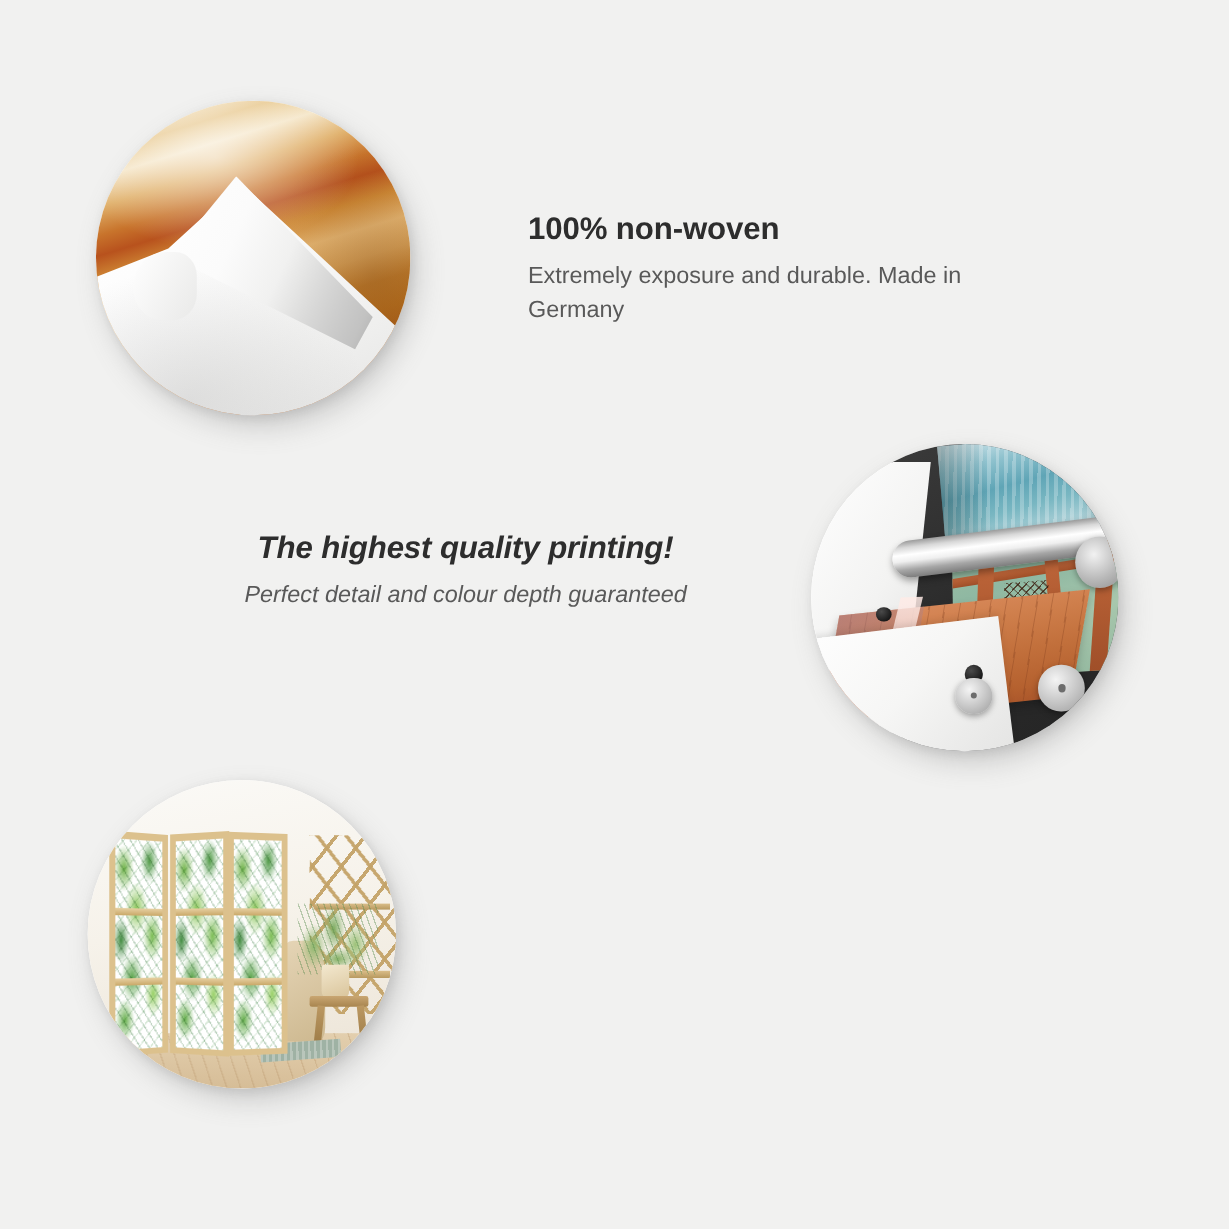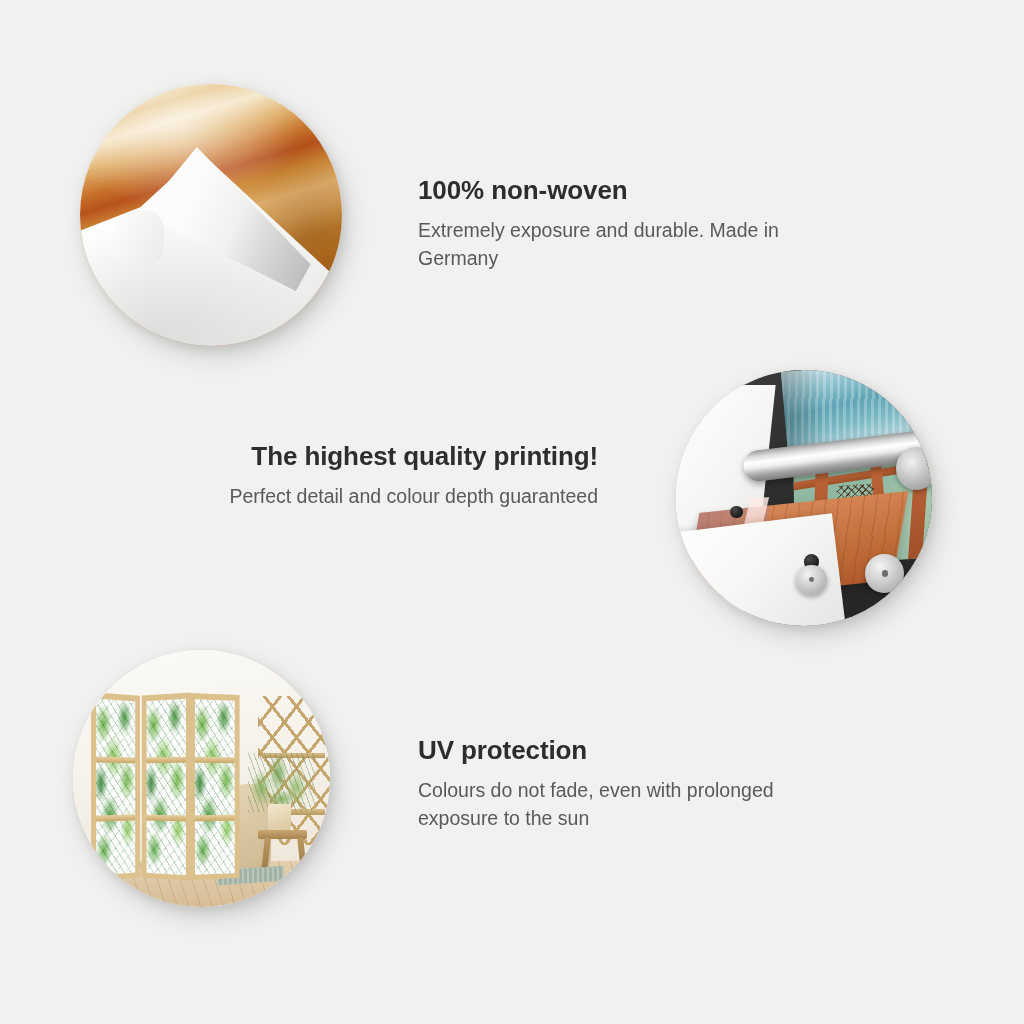--- a/index.html
+++ b/index.html
@@ -317,22 +317,22 @@
     line-height:1.2;
     margin-bottom:11px;
   }
   .feature p {
     font-size:19.5px;
     font-weight:400;
     color:#595959;
     line-height:1.42;
   }
 
-  #feature-nonwoven { left:418px; top:175px; width:440px; text-align:left; }
-  #feature-printing { left:178px; top:441px; width:420px; text-align:right; }
+  #feature-nonwoven { left:440px; top:175px; width:440px; text-align:left; }
+  #feature-printing { left:178px; top:441px; width:420px; text-align:center;font-style:italic; }
   #feature-uv       { left:418px; top:735px; width:400px; text-align:left; }
 </style>
 </head>
 <body>
 
 <div class="stage">
 
   <div class="disc" id="disc-nonwoven">
     <div class="scene">
       <div class="nw-print"></div>
@@ -404,18 +404,14 @@
   <div class="feature" id="feature-nonwoven">
     <h2>100% non-woven</h2>
     <p>Extremely exposure and durable. Made in Germany</p>
   </div>
 
   <div class="feature" id="feature-printing">
     <h2>The highest quality printing!</h2>
     <p>Perfect detail and colour depth guaranteed</p>
   </div>
 
-  <div class="feature" id="feature-uv">
-    <h2>UV protection</h2>
-    <p>Colours do not fade, even with prolonged exposure to the sun</p>
-  </div>
 
 </div>
 
 </body></html>

